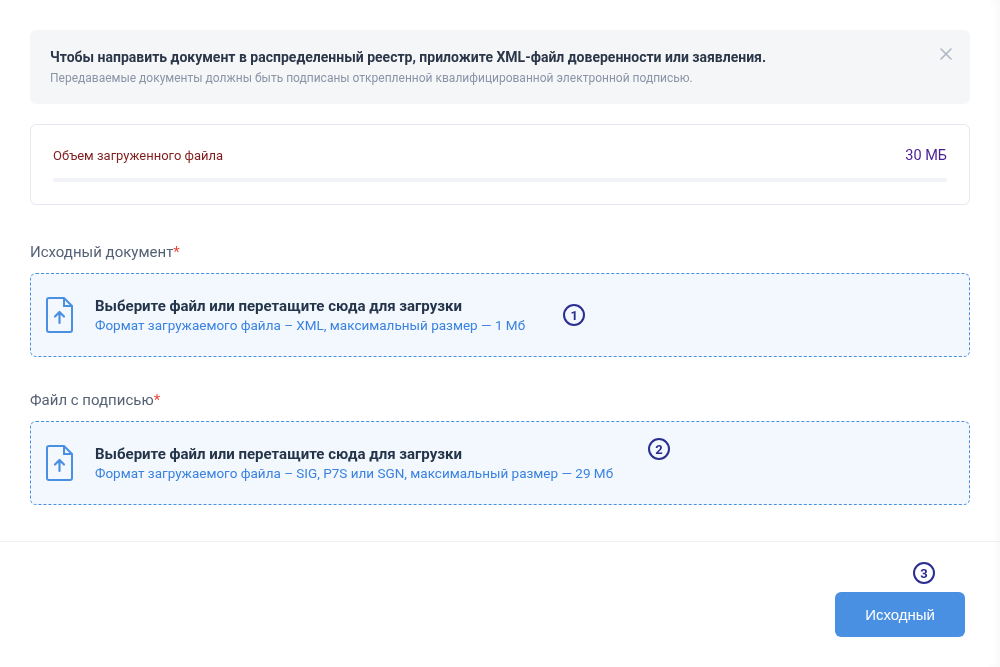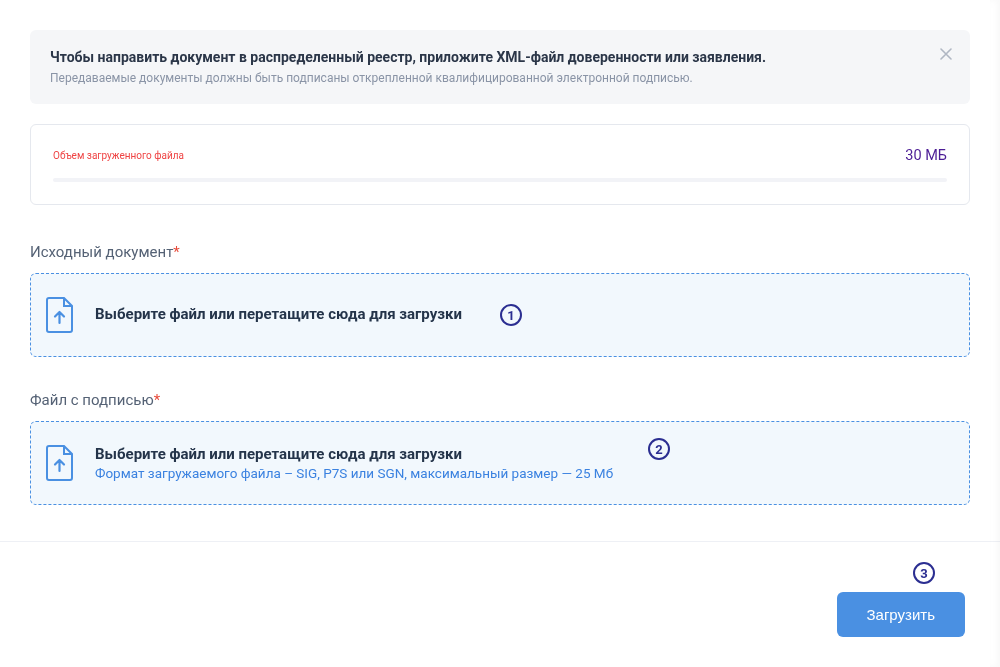--- a/index.html
+++ b/index.html
@@ -64,22 +64,22 @@
     }
 
     .file-volume-row {
       display: flex;
       justify-content: space-between;
       align-items: center;
       margin-bottom: 14px;
     }
 
     .file-volume-label {
-      color: #ef4444;
-      font-size: 10px;
+      color: #7f1d1d;
+      font-size: 13px;
     }
 
     .file-volume-value {
       color: #4c1d95;
       font-size: 14.5px;
     }
 
     .file-volume-bar {
       height: 4px;
       background: #f2f3f7;
@@ -233,43 +233,44 @@
   <div class="dropzone">
     <span class="dropzone-icon">
       <svg width="30" height="38" viewBox="0 0 30 38">
         <path d="M4 2 H19 L27 10 V34 A2 2 0 0 1 25 36 H4 A2 2 0 0 1 2 34 V4 A2 2 0 0 1 4 2 Z" fill="none" stroke="#4a90e2" stroke-width="2"></path>
         <path d="M19 2 V10 H27" fill="none" stroke="#4a90e2" stroke-width="2"></path>
         <path d="M14.5 27 V16 M14.5 16 L10 20.5 M14.5 16 L19 20.5" fill="none" stroke="#4a90e2" stroke-width="2.2" stroke-linecap="round" stroke-linejoin="round"></path>
       </svg>
     </span>
     <div class="dropzone-text">
       <div class="dropzone-title">Выберите файл или перетащите сюда для загрузки</div>
+      <div class="dropzone-hint">Формат загружаемого файла – XML, максимальный размер — 1 Мб</div>
     </div>
     <div class="annotation-badge">1</div>
   </div>
 
   <div class="section-label">
     <span>Файл с подписью</span><span class="required-star">*</span>
   </div>
 
   <div class="dropzone" style="margin-bottom:0;">
     <span class="dropzone-icon">
       <svg width="30" height="38" viewBox="0 0 30 38">
         <path d="M4 2 H19 L27 10 V34 A2 2 0 0 1 25 36 H4 A2 2 0 0 1 2 34 V4 A2 2 0 0 1 4 2 Z" fill="none" stroke="#4a90e2" stroke-width="2"></path>
         <path d="M19 2 V10 H27" fill="none" stroke="#4a90e2" stroke-width="2"></path>
         <path d="M14.5 27 V16 M14.5 16 L10 20.5 M14.5 16 L19 20.5" fill="none" stroke="#4a90e2" stroke-width="2.2" stroke-linecap="round" stroke-linejoin="round"></path>
       </svg>
     </span>
     <div class="dropzone-text">
       <div class="dropzone-title">Выберите файл или перетащите сюда для загрузки</div>
-      <div class="dropzone-hint">Формат загружаемого файла – SIG, P7S или SGN, максимальный размер — 25 Мб</div>
+      <div class="dropzone-hint">Формат загружаемого файла – SIG, P7S или SGN, максимальный размер — 29 Мб</div>
     </div>
     <div class="annotation-badge badge2-pos">2</div>
   </div>
 
 </div>
 
 <div class="footer-bar">
   <div class="footer-badge">3</div>
-  <button class="upload-button">Загрузить</button>
+  <button class="upload-button">Исходный</button>
 </div>
 
 <div class="right-shadow"></div>
 
 </body></html>

